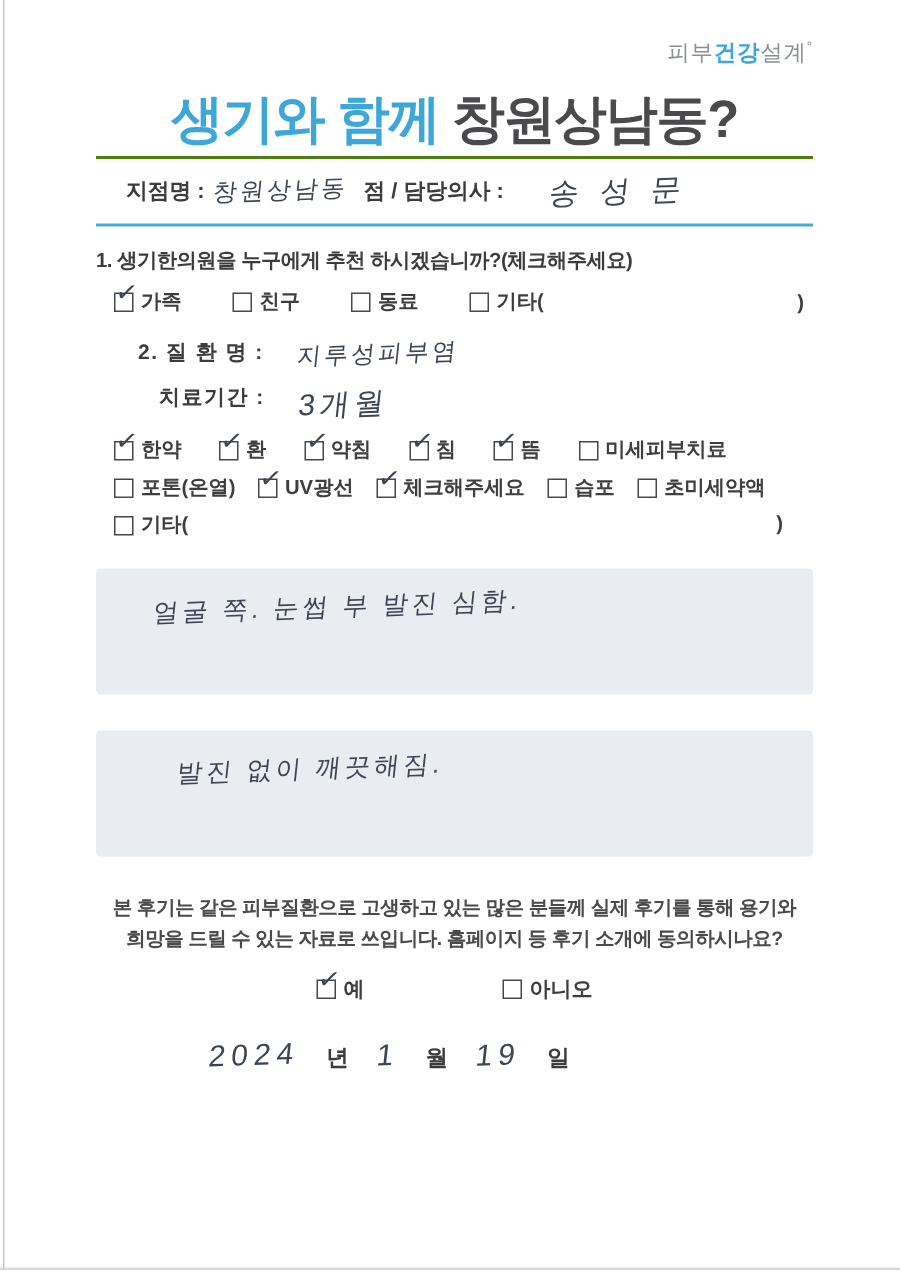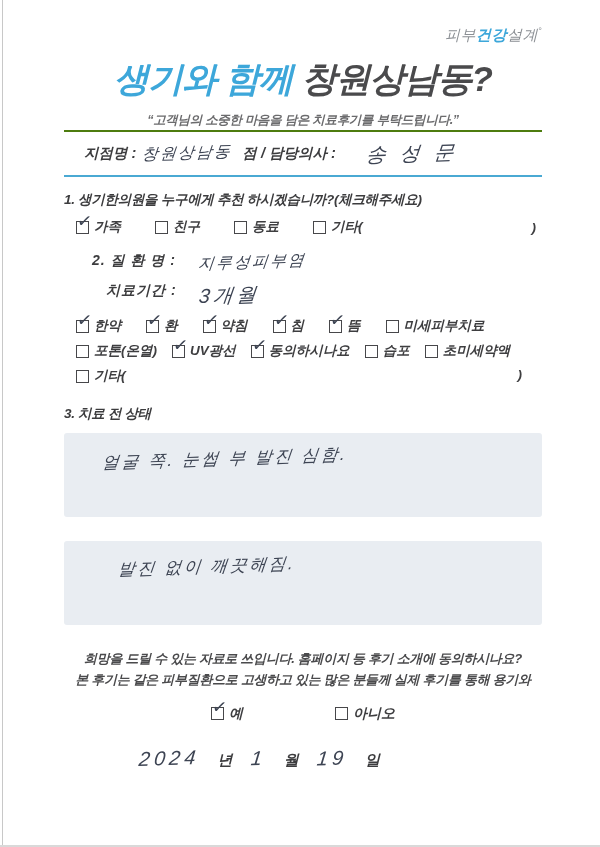--- a/index.html
+++ b/index.html
@@ -1,20 +1,20 @@
 <!DOCTYPE html>
 <html><head>
 <meta charset="utf-8">
 <style>
   * { margin:0; padding:0; box-sizing:border-box; }
   html,body { background:#ffffff; }
   body { font-family:"Liberation Sans","DejaVu Sans",sans-serif; width:600px; }
   .page {
     position:relative; width:600px; height:847px; background:#ffffff;
-    overflow:hidden; color:#3e3e40;font-style:italic;
+    overflow:hidden; color:#3e3e40;
   }
   .scan-edge-left { position:absolute; left:2px; top:0; bottom:0; width:1px; background:#c8c8c8; }
   .scan-edge-bottom { position:absolute; left:0; right:0; bottom:0; height:2px; background:#d9d9d9; }
 
   .content { padding:26px 58px 0 64px; }
 
   
   .logo-row { text-align:right; height:22px; }
   .logo { font-size:15px; color:#8b8f94; letter-spacing:0.5px; white-space:nowrap; }
   .logo .accent { color:#3da7da; font-weight:bold; }
@@ -90,21 +90,20 @@
   <div class="scan-edge-left"></div>
   <div class="scan-edge-bottom"></div>
 
   <div class="content">
 
     <div class="logo-row">
       <span class="logo"><span>피부</span><span class="accent">건강</span><span>설계</span><span class="degree">°</span></span>
     </div>
 
     <div class="title"><span class="accent">생기와 함께</span><span> 창원상남동?</span></div>
-    <div class="subtitle">“고객님의 소중한 마음을 담은 치료후기를 부탁드립니다.”</div>
 
     <div class="band">
       <span>지점명 :</span>
       <span class="hw">창원상남동</span>
       <span>점 /</span>&nbsp;
       <span>담당의사 :</span>
       <span class="hw hw-big" style="margin-left:30px; letter-spacing:14px;">송성문</span>
     </div>
 
     <div class="section">
@@ -187,21 +186,21 @@
         <span class="opt">
           <span class="cb checked">
               <span class="tick">✓</span>
             </span>
           <span class="lbl">UV광선</span>
         </span>
         <span class="opt">
           <span class="cb checked">
               <span class="tick">✓</span>
             </span>
-          <span class="lbl">동의하시나요</span>
+          <span class="lbl">체크해주세요</span>
         </span>
         <span class="opt">
           <span class="cb"></span>
           <span class="lbl">습포</span>
         </span>
         <span class="opt">
           <span class="cb"></span>
           <span class="lbl">초미세약액</span>
         </span>
       </div>
@@ -209,35 +208,34 @@
       <div class="methods-row3">
         <span class="opt">
           <span class="cb"></span>
           <span class="lbl">기타(</span>
         </span>
         <span class="paren-close" style="margin-right:20px;">)</span>
       </div>
     </div>
 
     <div class="section" style="margin-top:20px;">
-      <div class="q-title">3. 치료 전 상태</div>
       <div class="answer-box">
         <span class="hw" style="margin-left:18px;">얼굴 쪽. 눈썹 부 발진 심함.</span>
       </div>
     </div>
 
     <div class="section" style="margin-top:24px;">
       <div class="answer-box">
         <span class="hw" style="margin-left:34px;">발진 없이 깨끗해짐.</span>
       </div>
     </div>
 
     <div class="consent">
+      <div>본 후기는 같은 피부질환으로 고생하고 있는 많은 분들께 실제 후기를 통해 용기와</div>
       <div>희망을 드릴 수 있는 자료로 쓰입니다. 홈페이지 등 후기 소개에 동의하시나요?</div>
-      <div>본 후기는 같은 피부질환으로 고생하고 있는 많은 분들께 실제 후기를 통해 용기와</div>
     </div>
     <div class="consent-opts">
       <span class="opt">
         <span class="cb checked">
             <span class="tick">✓</span>
           </span>
         <span class="lbl">예</span>
       </span>
       <span class="opt">
         <span class="cb"></span>

